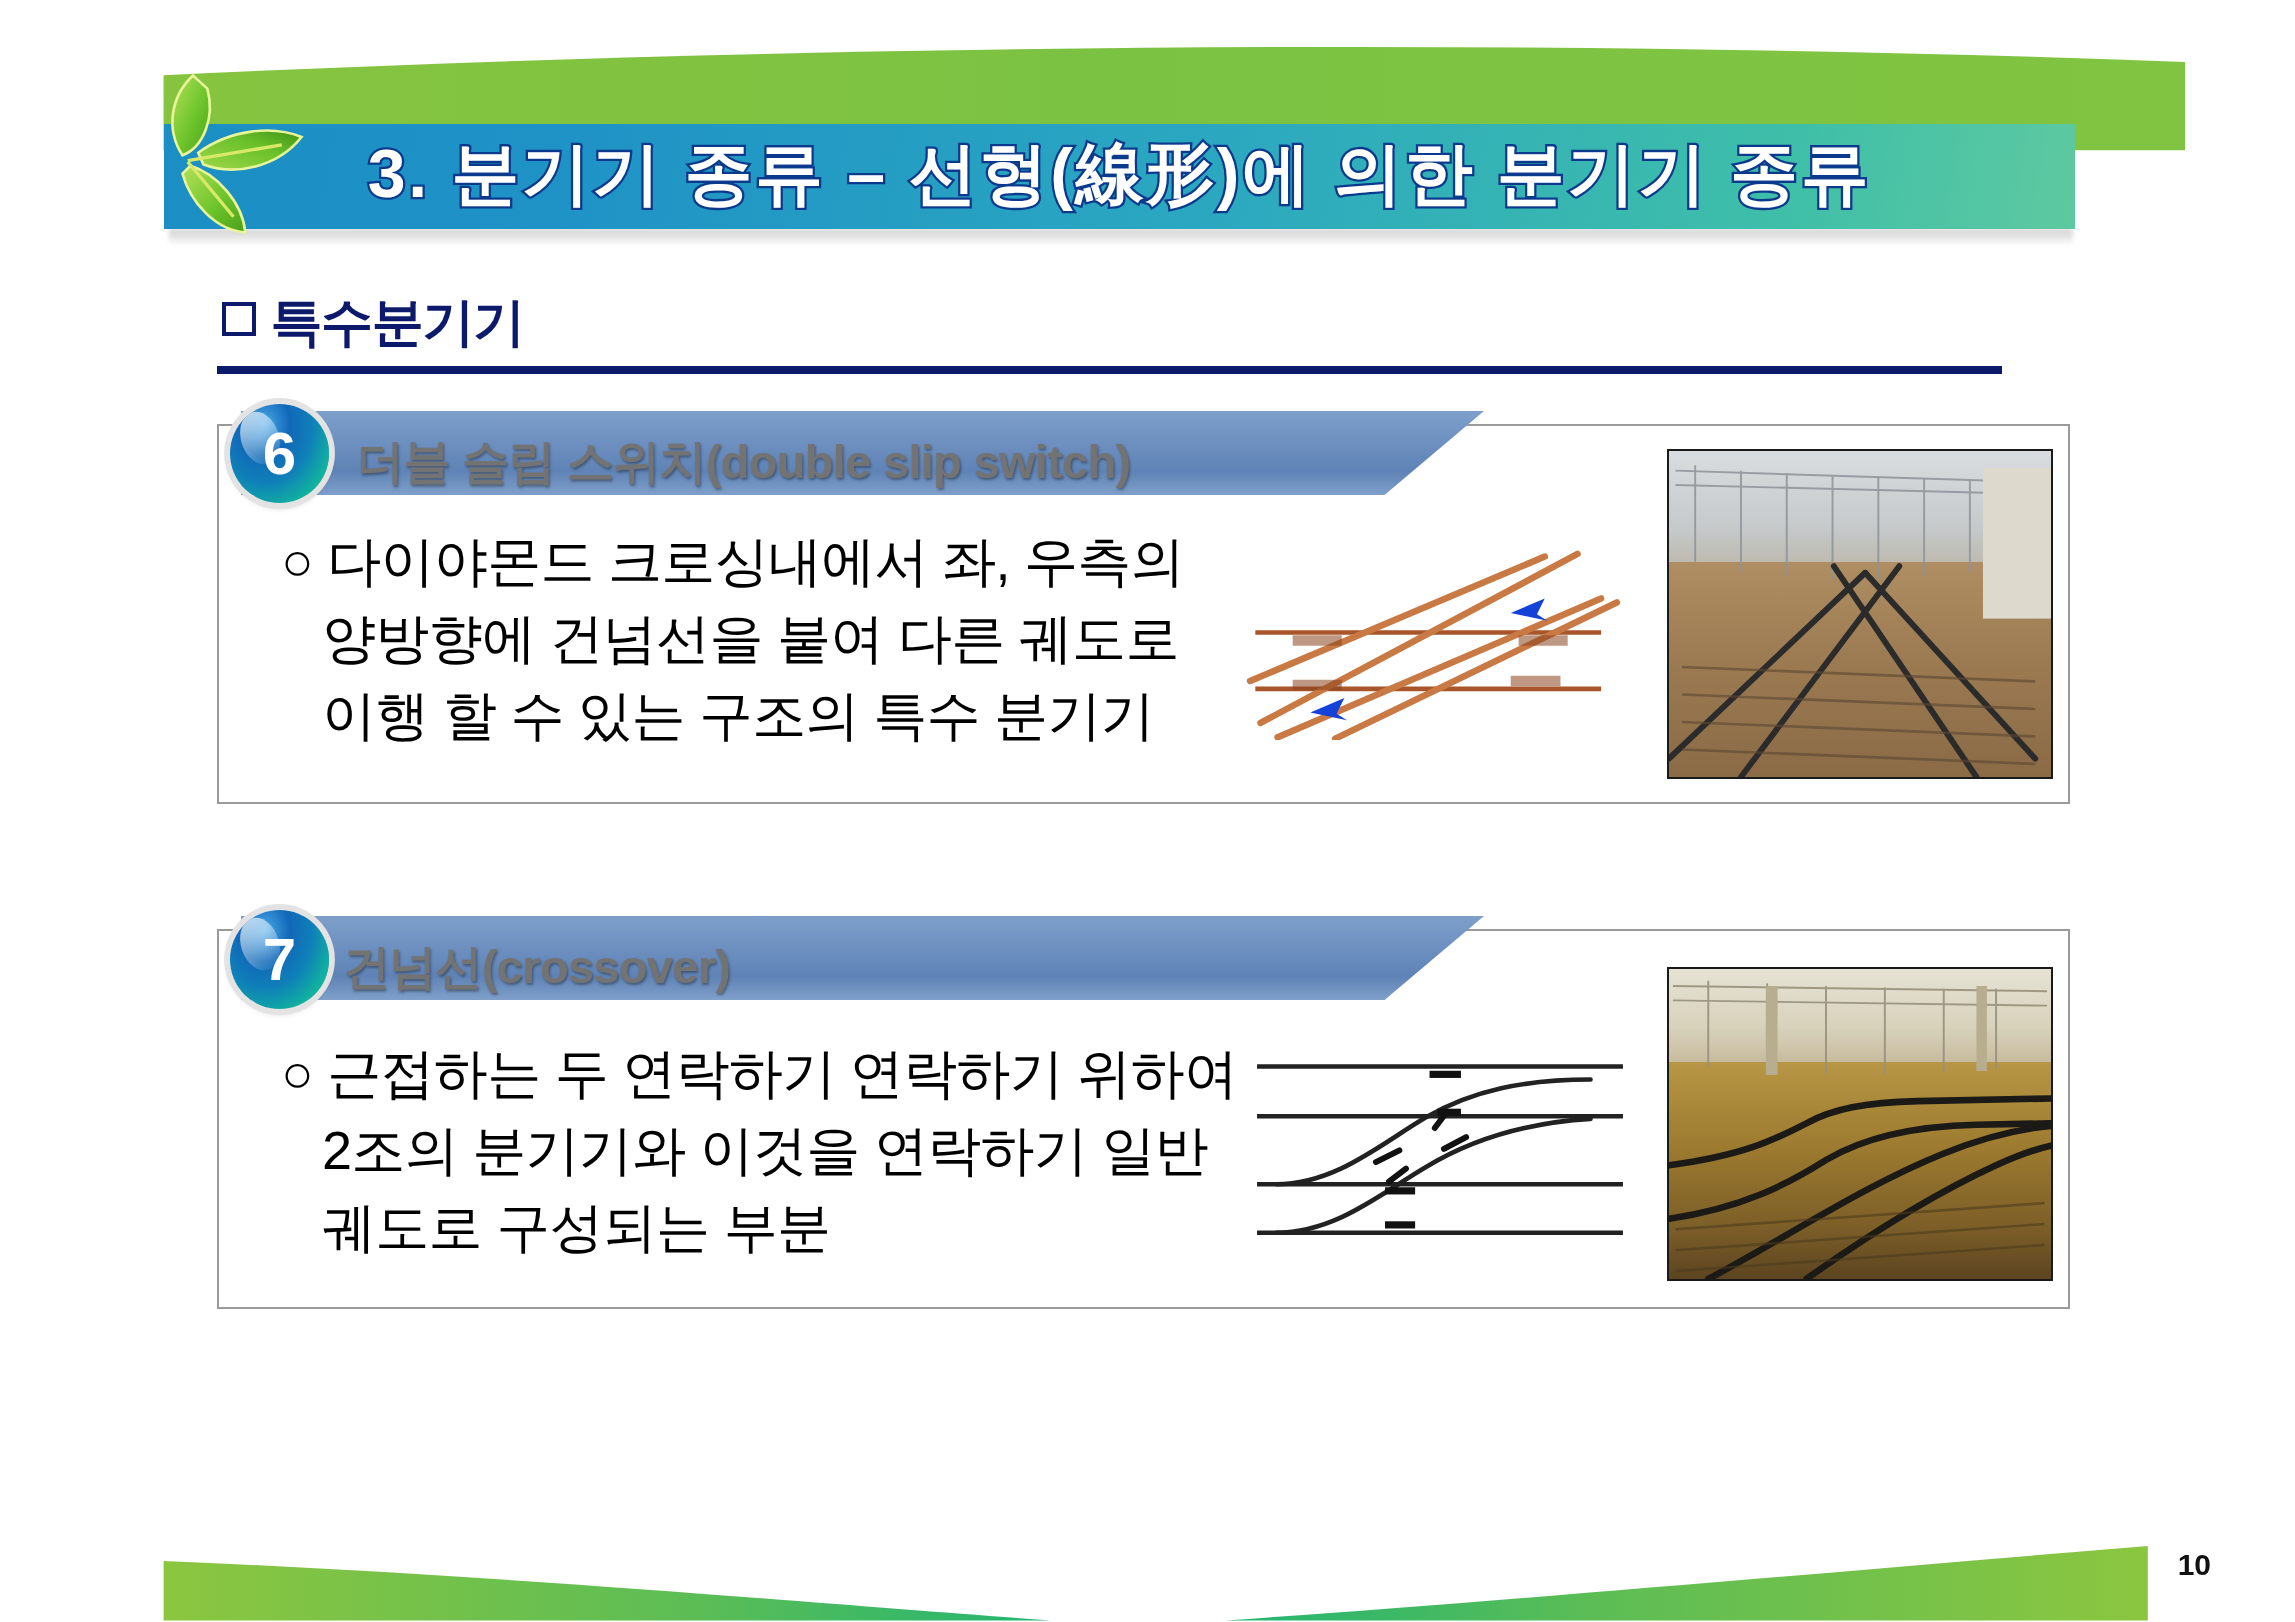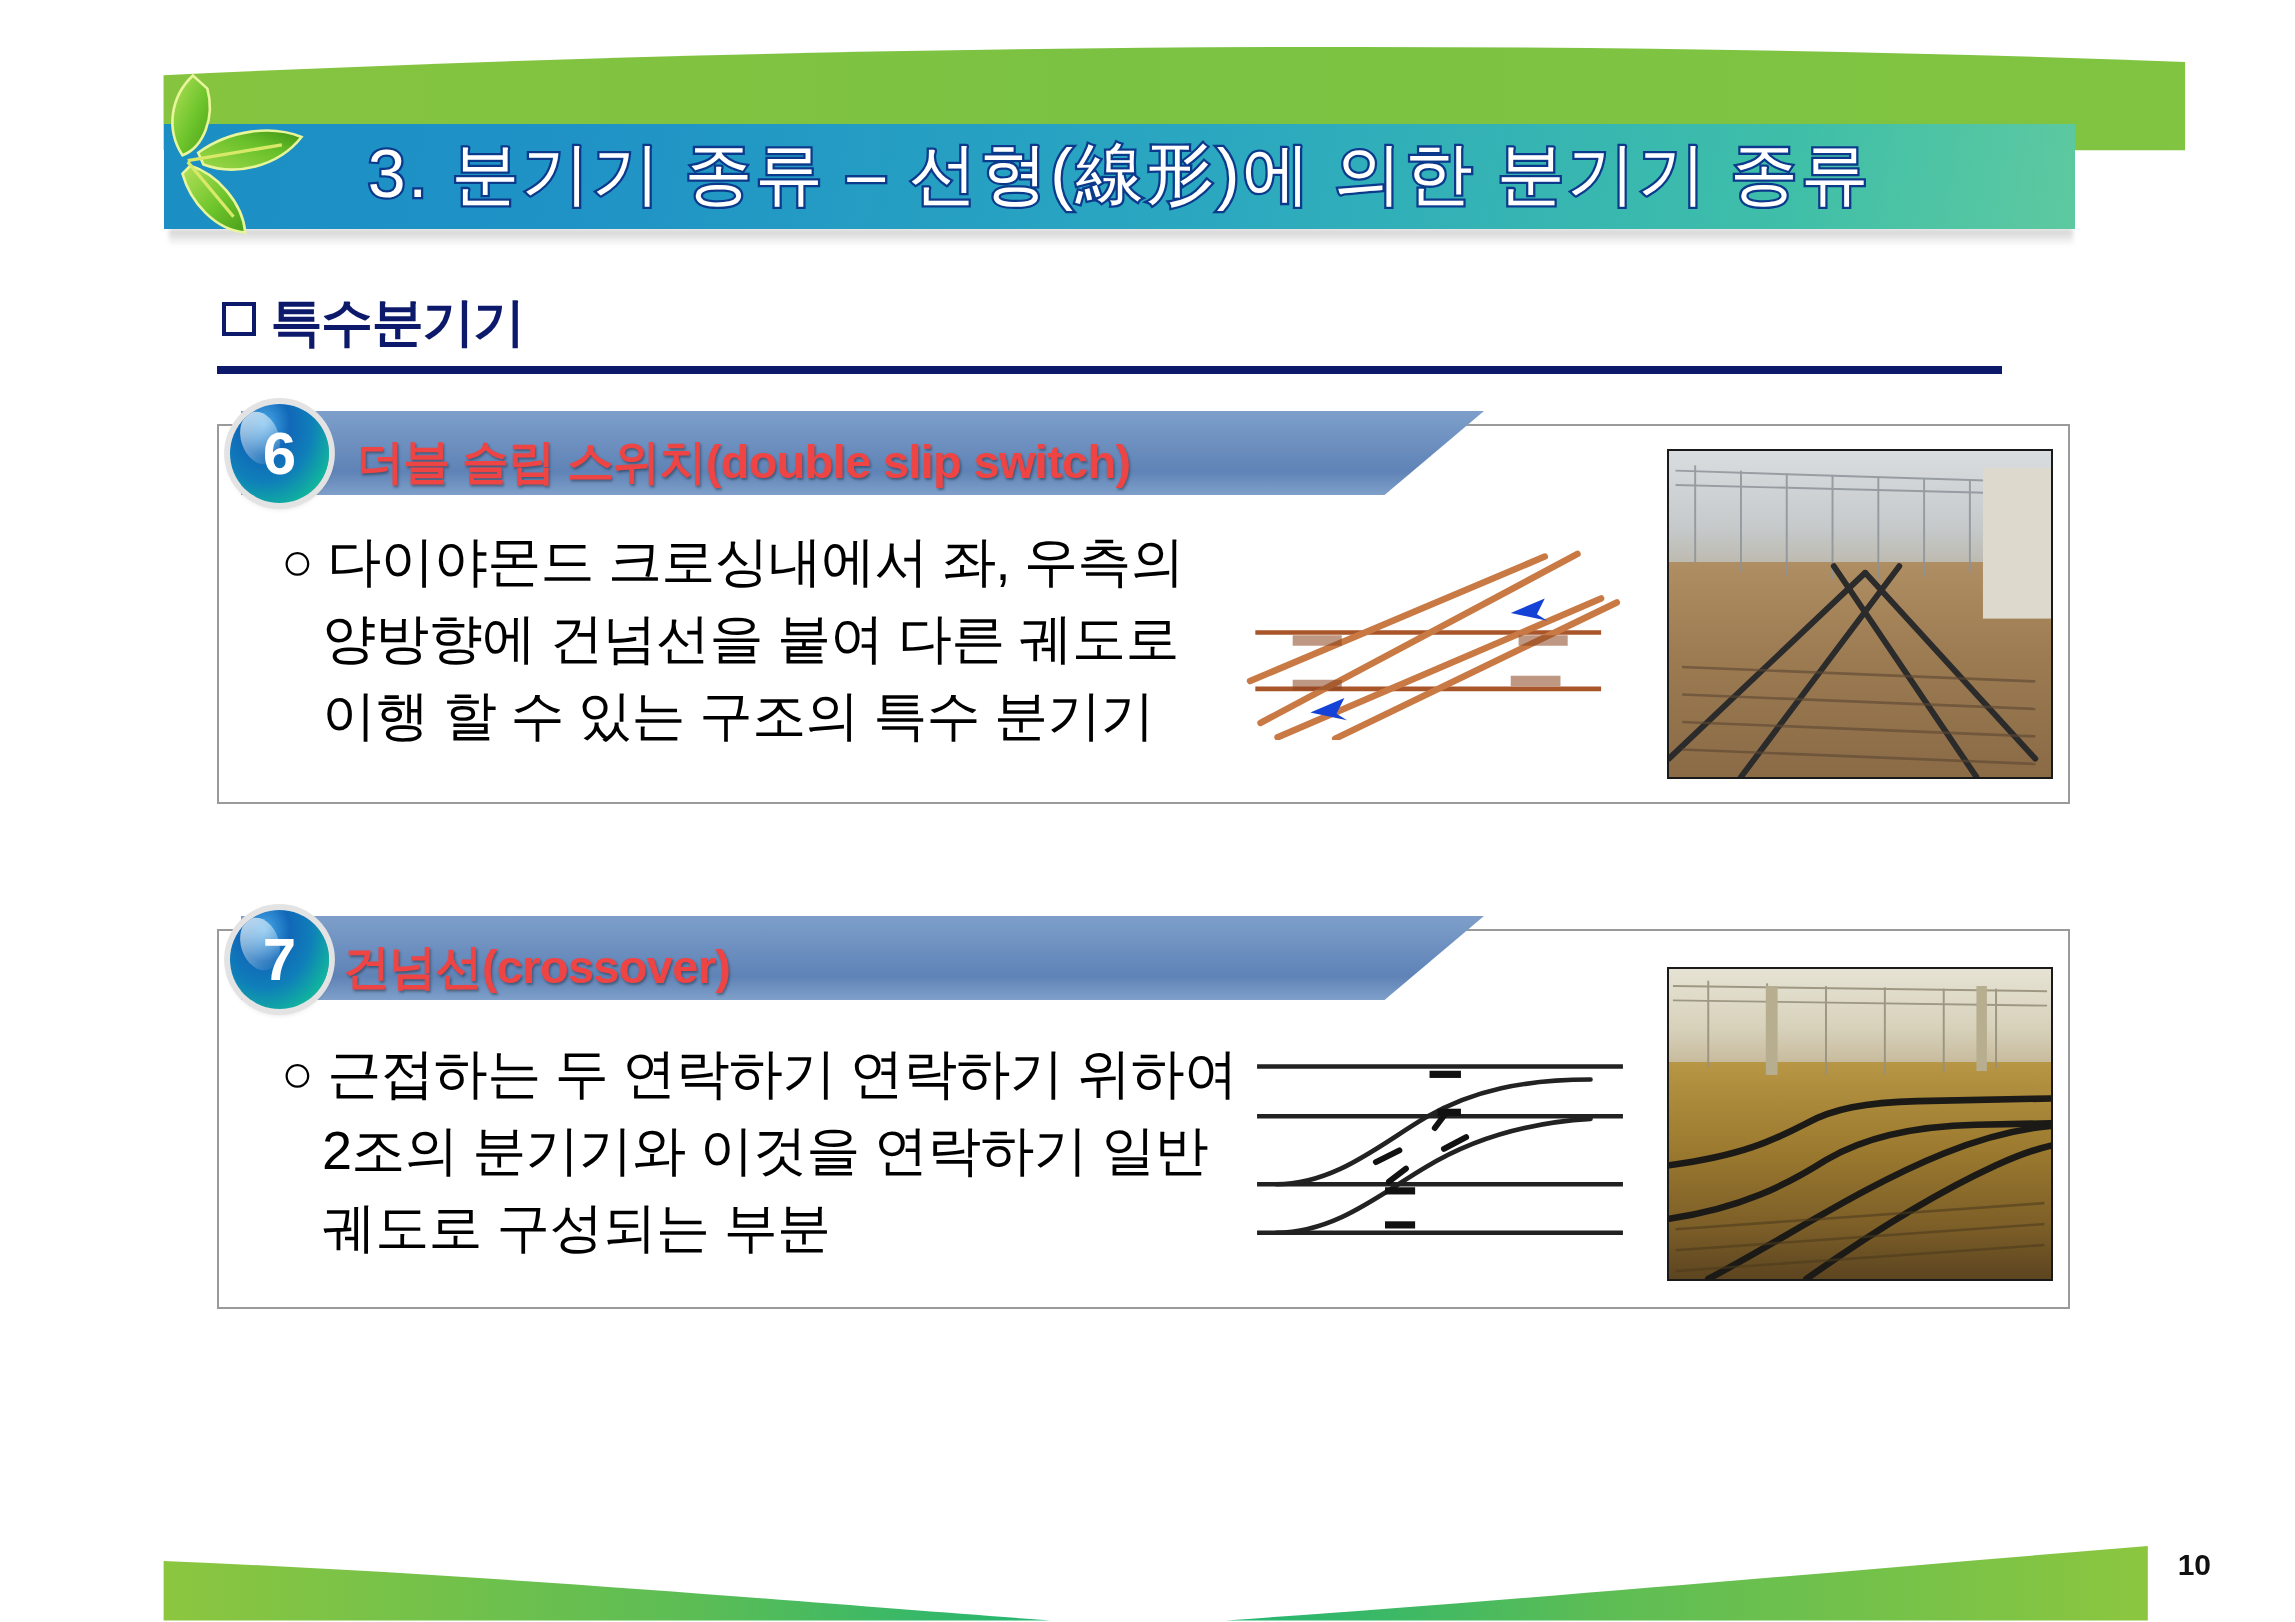--- a/index.html
+++ b/index.html
@@ -45,21 +45,21 @@
   }
   #header-title {
     position: absolute;
     left: 164px;
     top: 124px;
     width: 1911px;
     height: 105px;
     line-height: 98px;
     text-align: center;
     font-size: 68px;
-    font-weight: normal;
+    font-weight: bold;
     letter-spacing: 2.6px;
     color: #ffffff;
     -webkit-text-stroke: 4.6px #0b3a8c;
     paint-order: stroke fill;
     white-space: nowrap;
   }
   #leaf-cluster {
     position: absolute;
     left: 147px;
     top: 69px;
@@ -132,21 +132,21 @@
     inset: 0;
     line-height: 99px;
     text-align: center;
     color: #ffffff;
     font-size: 60px;
     font-weight: bold;
     z-index: 2;
   }
   .item-banner-title {
     position: absolute;
-    color: #ef4444;
+    color: #737373;
     font-size: 47px;
     font-weight: bold;
     letter-spacing: -0.7px;
     white-space: nowrap;
     text-shadow: 1.3px 2px 2.6px rgba(0,0,0,.35);
   }
   .item-body {
     position: absolute;
     font-size: 54px;
     color: #000000;

